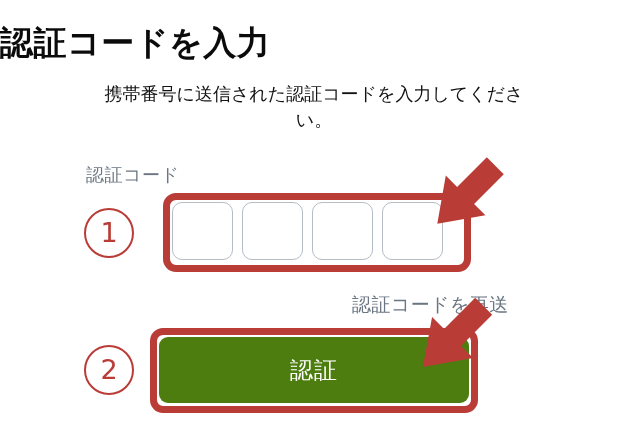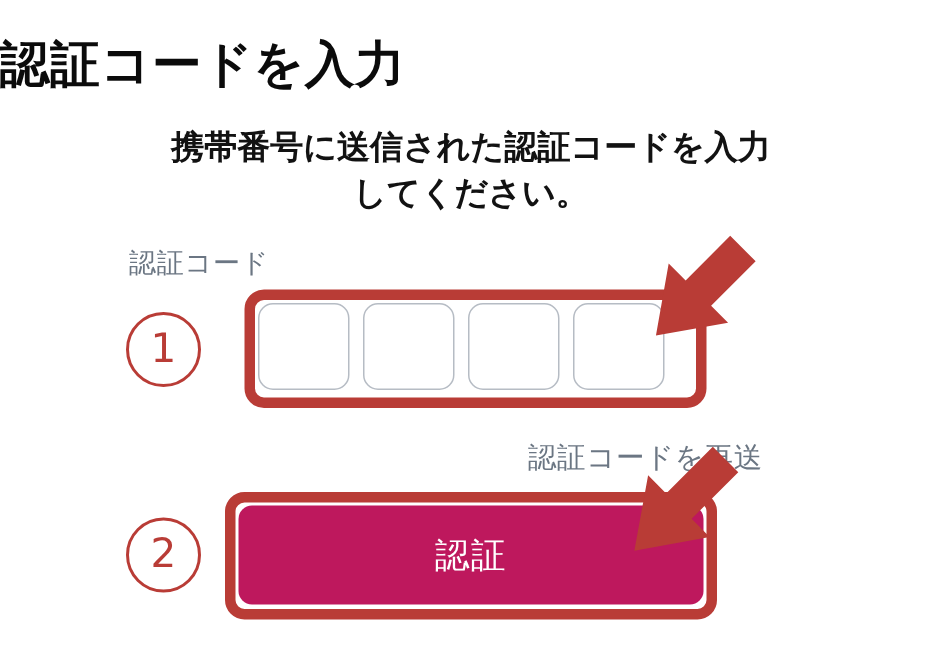--- a/index.html
+++ b/index.html
@@ -31,22 +31,22 @@
     color: #0b0b0b;
     letter-spacing: 0.5px;
     line-height: 1.15;
   }
   .page-subtitle {
     position: absolute;
     left: 104px;
     top: 82px;
     width: 420px;
     text-align: center;
-    font-size: 22px;
-    font-weight: bold;
+    font-size: 18px;
+    font-weight: normal;
     color: #121212;
     line-height: 1.42;
   }
 
   
   .field-label {
     position: absolute;
     left: 86px;
     top: 163px;
     font-size: 18px;
@@ -91,21 +91,21 @@
   }
 
   
   .submit-button {
     position: absolute;
     left: 159px;
     top: 337px;
     width: 310px;
     height: 66px;
     box-sizing: border-box;
-    background: #be185d;
+    background: #4d7c0f;
     border: none;
     border-radius: 9px;
     color: #ffffff;
     font-size: 23px;
     font-family: inherit;
     cursor: pointer;
     letter-spacing: 1px;
   }
 
   

